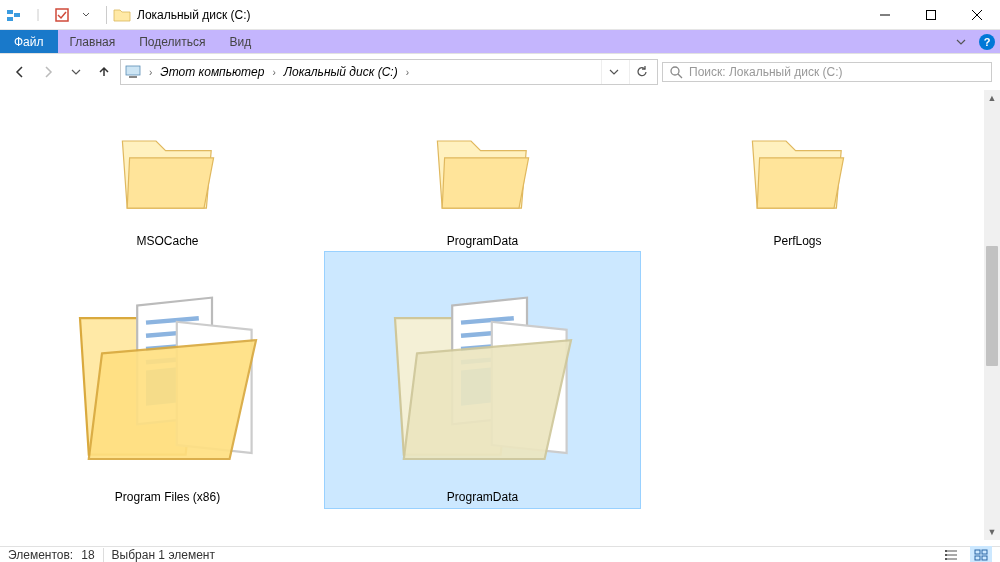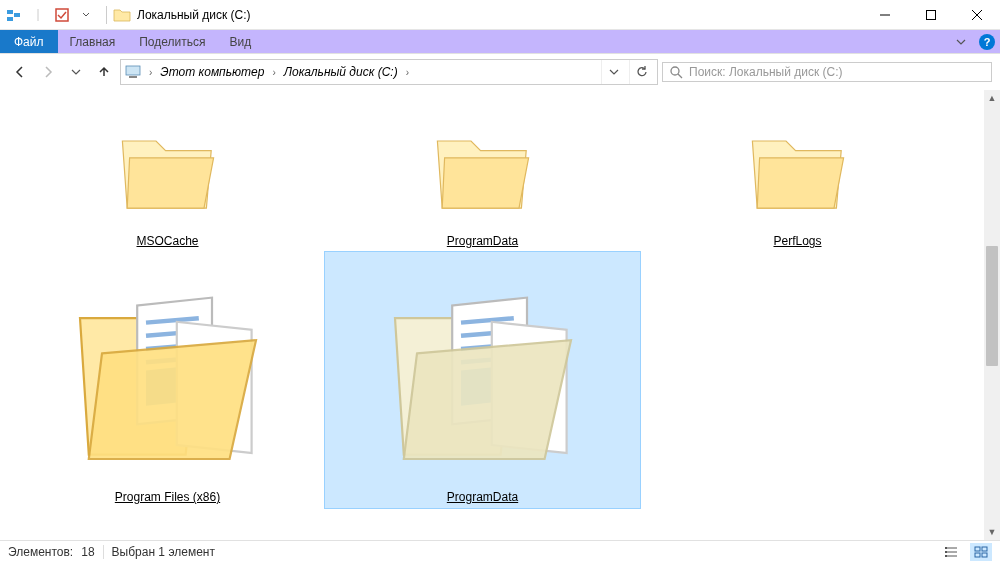--- a/index.html
+++ b/index.html
@@ -33,35 +33,35 @@
 .addr .chev { color: #666; font-size: 10px; padding: 0 2px; }
 .addr .spacer { flex: 1; }
 .addr-btn { width: 24px; height: 24px; display: flex; align-items: center; justify-content: center; color: #555; border-left: 1px solid #eee; }
 .search { width: 330px; height: 20px; border: 1px solid #ccc; display: flex; align-items: center; padding: 0 6px; gap: 6px; color: #888; }
 .search input { border: none; outline: none; flex: 1; font-size: 12px; color: #333; }
 .search input::placeholder { color: #999; }
 
 
 .content { position: absolute; top: 90px; left: 0; right: 16px; bottom: 22px; overflow: hidden; }
 .items { display: flex; flex-wrap: wrap; padding: 6px 10px; gap: 0; }
-.item { width: 315px; display: flex; flex-direction: column; align-items: center; padding: 4px; text-decoration: underline; }
+.item { width: 315px; display: flex; flex-direction: column; align-items: center; padding: 4px; }
 .item.small .icon-wrap { width: 130px; height: 130px; }
 .item.large .icon-wrap { width: 240px; height: 230px; }
 .item .label { margin-top: 4px; font-size: 12px; text-align: center; }
 .item.selected { background: #cce8ff; outline: 1px solid #99d1ff; }
 .icon-wrap { display: flex; align-items: center; justify-content: center; }
 
 
 .vscroll { position: absolute; top: 90px; right: 0; bottom: 22px; width: 16px; background: #f0f0f0; display: flex; flex-direction: column; }
 .vscroll .arrow { height: 16px; display: flex; align-items: center; justify-content: center; color: #666; font-size: 9px; }
 .vscroll .track { flex: 1; position: relative; }
 .vscroll .thumb { position: absolute; left: 2px; right: 2px; top: 140px; height: 120px; background: #c2c2c2; border-radius: 1px; }
 
 
-.status { position: absolute; bottom: 0; left: 0; right: 0; height: 22px; border-top: 1px solid #e1e1e1; display: flex; align-items: center; padding: 0 8px; font-size: 12px; color: #333; gap: 8px; background: #fff; margin-top: 16px; }
+.status { position: absolute; bottom: 0; left: 0; right: 0; height: 16px; border-top: 1px solid #e1e1e1; display: flex; align-items: center; padding: 0 8px; font-size: 12px; color: #333; gap: 8px; background: #fff; margin-top: 16px; }
 .status .sep { width: 1px; height: 14px; background: #ddd; }
 .status .spacer { flex: 1; }
 .view-btn { width: 22px; height: 18px; display: flex; align-items: center; justify-content: center; }
 .view-btn.active { background: #cce8ff; }
 
 svg { display: block; }
 </style>
 </head>
 <body>
 

